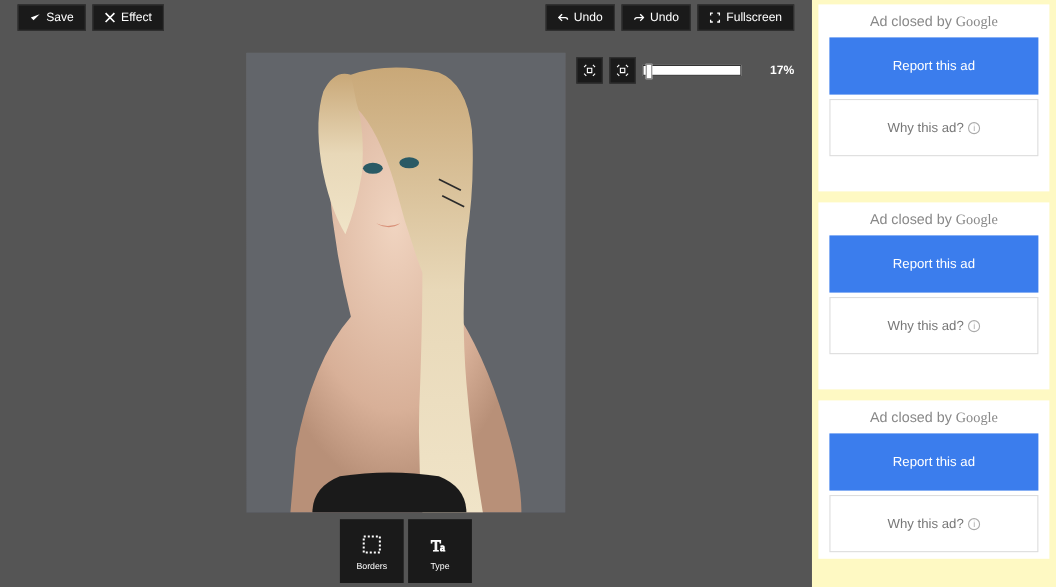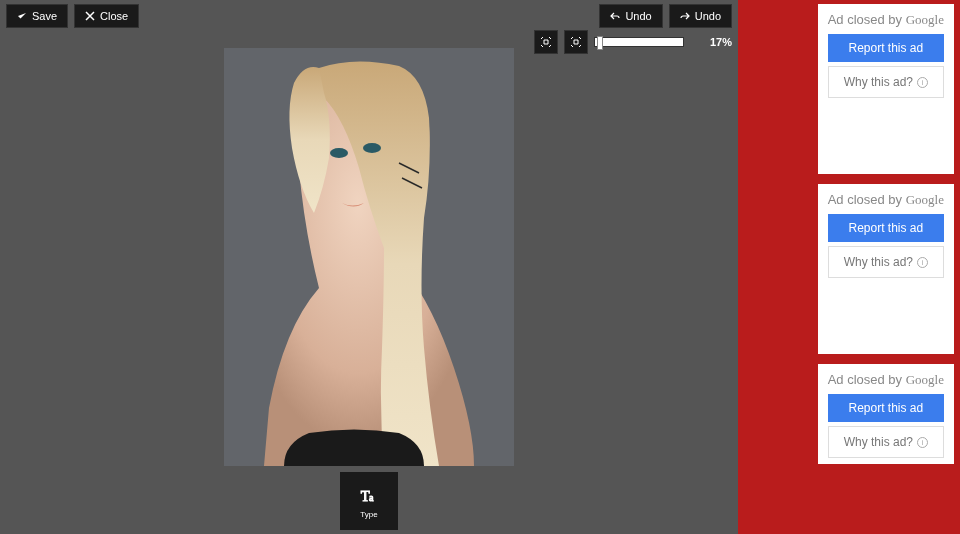--- a/index.html
+++ b/index.html
@@ -1,75 +1,81 @@
 <!DOCTYPE html>
 <html><head>
 <meta charset="utf-8">
 <style>
 * { margin: 0; padding: 0; box-sizing: border-box; }
 body { width: 960px; height: 534px; background: #555; font-family: Arial, sans-serif; overflow: hidden; display: flex; }
 .editor { flex: 1; position: relative; background: #555; }
-.topbar { position: absolute; top: 4px; left: 0; right: 0; display: flex; justify-content: space-between; padding: 0 6px; }
+.topbar { position: absolute; top: 4px; left: 0; right: 0; display: flex; justify-content: space-between; padding: 0 16px; }
 .tb-left, .tb-right { display: flex; gap: 6px; }
-.tb-right { flex-direction: column; align-items: flex-end; gap: 2px; }
+.tb-right { flex-direction: column; align-items: flex-end; gap: 24px; }
 .tb-row { display: flex; gap: 6px; align-items: center; }
 .btn { background: #1a1a1a; color: #fff; border: 1px solid #333; padding: 4px 10px; font-size: 11px; display: flex; align-items: center; gap: 5px; cursor: pointer; height: 24px; }
 .btn svg { width: 10px; height: 10px; fill: #fff; }
 .icon-btn { background: #1a1a1a; border: 1px solid #333; width: 24px; height: 24px; display: flex; align-items: center; justify-content: center; cursor: pointer; }
 .icon-btn svg { width: 12px; height: 12px; fill: #fff; }
 .zoom-slider { width: 90px; height: 10px; background: #fff; border: 1px solid #333; position: relative; }
 .zoom-handle { position: absolute; left: 2px; top: -2px; width: 6px; height: 14px; background: #fff; border: 1px solid #888; }
 .zoom-pct { color: #fff; font-size: 11px; font-weight: bold; margin-left: 20px; }
 .canvas { position: absolute; top: 48px; left: 50%; transform: translateX(-50%); width: 290px; height: 418px; background: linear-gradient(180deg, #6a6d72 0%, #5a5d62 100%); overflow: hidden; }
 .portrait { width: 100%; height: 100%; }
 .toolbar { position: absolute; bottom: 4px; left: 50%; transform: translateX(-50%); display: flex; gap: 4px; }
 .tool { width: 58px; height: 58px; background: #1a1a1a; display: flex; flex-direction: column; align-items: center; justify-content: center; gap: 4px; cursor: pointer; }
 .tool svg { width: 22px; height: 22px; fill: #fff; stroke: #fff; }
 .tool-label { color: #fff; font-size: 8px; }
-.sidebar { width: 222px; background: #b91c1c; display: flex; flex-direction: column; gap: 10px; padding: 4px 6px; align-items: flex-end; }
+.sidebar { width: 222px; background: #fef9c3; display: flex; flex-direction: column; gap: 10px; padding: 4px 6px; }
 .ad-panel { background: #fff; padding: 8px 10px 6px; min-height: 170px; }
 .ad-panel.short { min-height: 86px; }
 .ad-closed { text-align: center; font-size: 13px; color: #888; margin-bottom: 6px; }
 .google { font-family: Georgia, serif; color: #888; }
-.report-btn { background: #3b7ded; color: #fff; border: none; width: 100%; padding: 7px; font-size: 12px; cursor: pointer; margin-bottom: 4px; }
-.why-btn { background: #fff; color: #777; border: 1px solid #ddd; width: 100%; padding: 8px; font-size: 12px; cursor: pointer; display: flex; align-items: center; justify-content: center; gap: 4px; }
+.report-btn { background: #3b7ded; color: #fff; border: none; width: 100%; padding: 19px; font-size: 12px; cursor: pointer; margin-bottom: 4px; }
+.why-btn { background: #fff; color: #777; border: 1px solid #ddd; width: 100%; padding: 18px; font-size: 12px; cursor: pointer; display: flex; align-items: center; justify-content: center; gap: 4px; }
 .why-btn .q { width: 11px; height: 11px; border: 1px solid #aaa; border-radius: 50%; font-size: 8px; line-height: 9px; color: #aaa; }
 </style>
 </head>
 <body>
 
 <div class="editor">
   <div class="topbar">
     <div class="tb-left">
       <button class="btn">
         <svg viewBox="0 0 10 10">
             <path d="M1 5l2.5 2.5L9 2"></path>
           </svg>
         <span>Save</span>
       </button>
       <button class="btn">
         <svg viewBox="0 0 10 10">
             <path d="M1 1l8 8M9 1l-8 8" stroke="#fff" stroke-width="1.5"></path>
           </svg>
-        <span>Close</span>
+        <span>Effect</span>
       </button>
     </div>
     <div class="tb-right">
       <div class="tb-row">
         <button class="btn">
           <svg viewBox="0 0 10 10">
               <path d="M4 2L1 5l3 3M1 5h6a2 2 0 012 2" fill="none" stroke="#fff" stroke-width="1.2"></path>
             </svg>
           <span>Undo</span>
         </button>
         <button class="btn">
           <svg viewBox="0 0 10 10">
               <path d="M6 2l3 3-3 3M9 5H3a2 2 0 00-2 2" fill="none" stroke="#fff" stroke-width="1.2"></path>
             </svg>
           <span>Undo</span>
+        </button>
+        <button class="btn">
+          <svg viewBox="0 0 10 10">
+              <path d="M1 3V1h2M9 3V1H7M1 7v2h2M9 7v2H7" fill="none" stroke="#fff" stroke-width="1.2"></path>
+            </svg>
+          <span>Fullscreen</span>
         </button>
       </div>
       <div class="tb-row">
         <div class="icon-btn">
           <svg viewBox="0 0 12 12">
               <path d="M3 1L1 3M9 1l2 2M3 11l-2-2M9 11l2-2M4 4h4v4H4z" fill="none" stroke="#fff"></path>
             </svg>
         </div>
         <div class="icon-btn">
           <svg viewBox="0 0 12 12">
@@ -107,20 +113,26 @@
       <path d="M118 155 Q128 160 140 155 Q130 162 118 155 Z" fill="#d89078"></path>
       <path d="M60 418 Q60 395 85 385 Q130 378 175 385 Q200 395 200 418 Z" fill="#1a1a1a"></path>
       <line x1="175" y1="115" x2="195" y2="125" stroke="#2a2a2a" stroke-width="1.5"></line>
       <line x1="178" y1="130" x2="198" y2="140" stroke="#2a2a2a" stroke-width="1.5"></line>
     </svg>
   </div>
 
   <div class="toolbar">
     <div class="tool">
       <svg viewBox="0 0 24 24">
+          <rect x="4" y="4" width="16" height="16" fill="none" stroke="#fff" stroke-width="2" stroke-dasharray="2 2"></rect>
+        </svg>
+      <span class="tool-label">Borders</span>
+    </div>
+    <div class="tool">
+      <svg viewBox="0 0 24 24">
           <text x="3" y="18" font-size="16" font-family="serif" fill="#fff">T</text>
           <text x="12" y="18" font-size="11" font-family="serif" fill="#fff">a</text>
         </svg>
       <span class="tool-label">Type</span>
     </div>
   </div>
 </div>
 
 <div class="sidebar">
   <div class="ad-panel">

